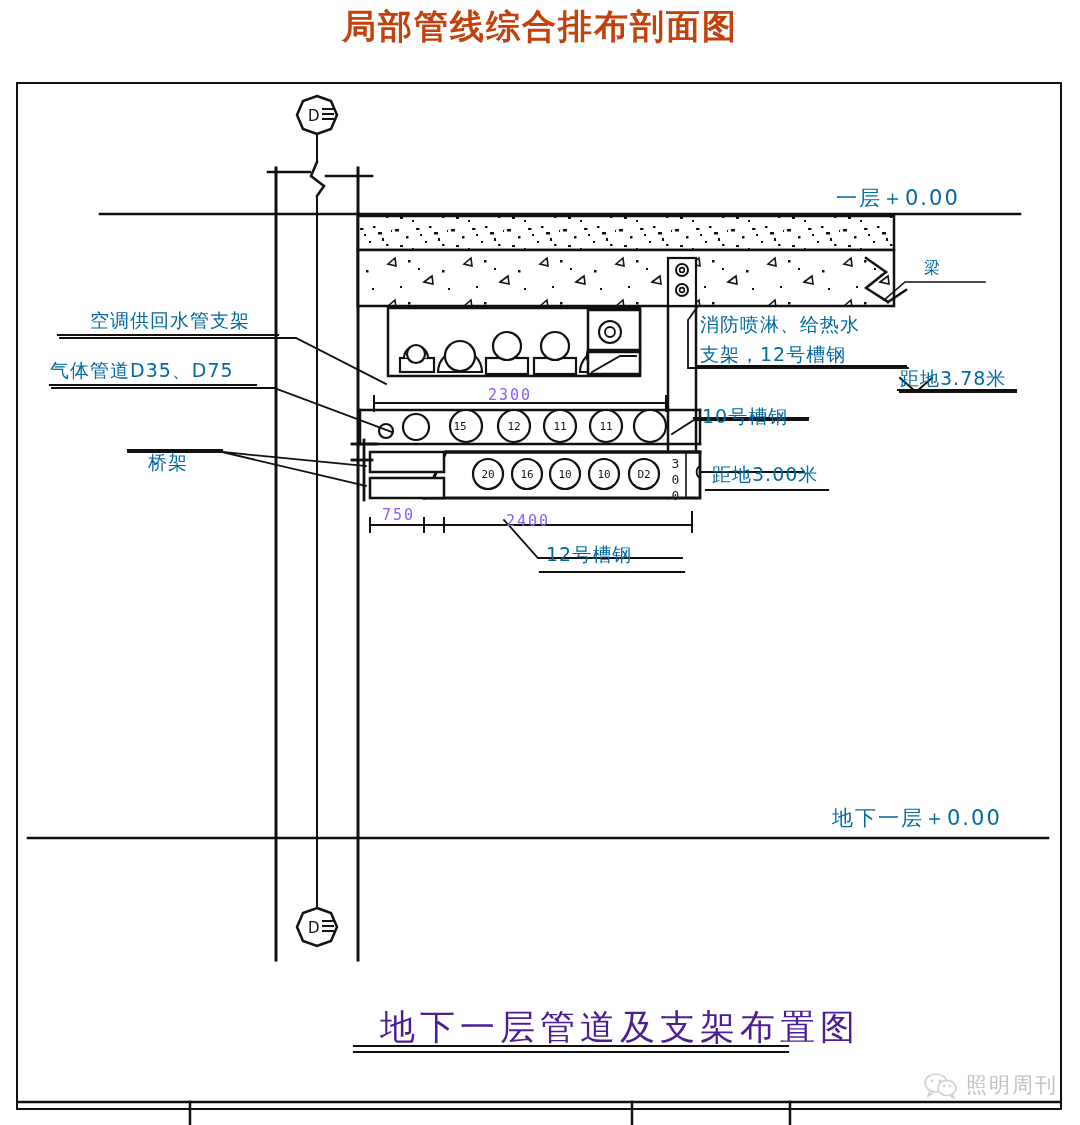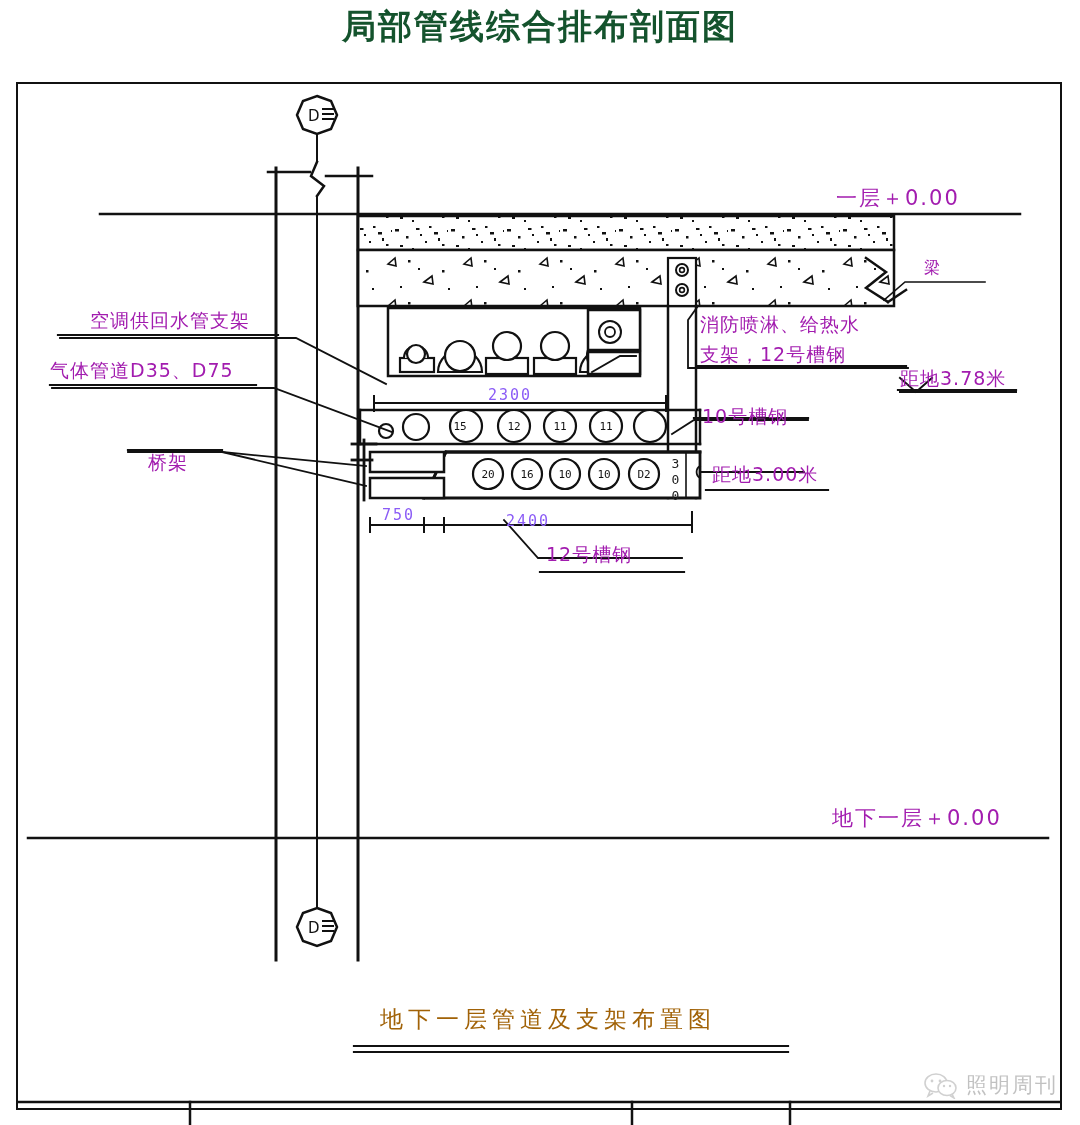--- a/index.html
+++ b/index.html
@@ -8,48 +8,48 @@
     font-family:"Liberation Sans","DejaVu Sans",sans-serif;
     color:#000;position:relative;overflow:hidden;
   }
   #root{position:relative;width:1080px;height:1125px;}
 
   .title{
     position:absolute;left:0;top:4px;width:1080px;
     text-align:center;
     font-family:"DejaVu Serif","Liberation Serif",serif;
     font-size:34px;font-weight:700;letter-spacing:2px;
-    color:#14532d;
+    color:#c2410c;
   }
 
   .drawing-frame{
     position:absolute;left:16px;top:82px;
     width:1046px;height:1028px;
     border:2px solid #111;
     box-sizing:border-box;
     background:#fff;
   }
 
   .svg-layer{position:absolute;left:0;top:0;width:1080px;height:1125px;pointer-events:none;}
 
   .lbl{
     position:absolute;
     font-family:"DejaVu Sans","Liberation Sans",sans-serif;
-    font-size:19px;color:#a21caf;white-space:nowrap;letter-spacing:1px;
+    font-size:19px;color:#0369a1;white-space:nowrap;letter-spacing:1px;
   }
   .lbl.small{font-size:16px;letter-spacing:0.5px;}
   .lbl.dim{
     font-size:15px;color:#8b5cf6;letter-spacing:2px;
     font-family:"DejaVu Sans Mono","Liberation Mono",monospace;
   }
   .lbl.elev{font-size:21px;letter-spacing:2px;}
   .caption{
     position:absolute;
     font-family:"DejaVu Sans","Liberation Sans",sans-serif;
-    font-size:23px;letter-spacing:5px;color:#a16207;white-space:nowrap;
+    font-size:35px;letter-spacing:5px;color:#4c1d95;white-space:nowrap;
   }
 
   .watermark{
     position:absolute;right:22px;bottom:26px;
     display:flex;align-items:flex-end;gap:8px;
     opacity:.45;
   }
   .watermark .wm-text{
     font-family:"DejaVu Sans","Liberation Sans",sans-serif;
     font-size:21px;color:#777;letter-spacing:2px;

